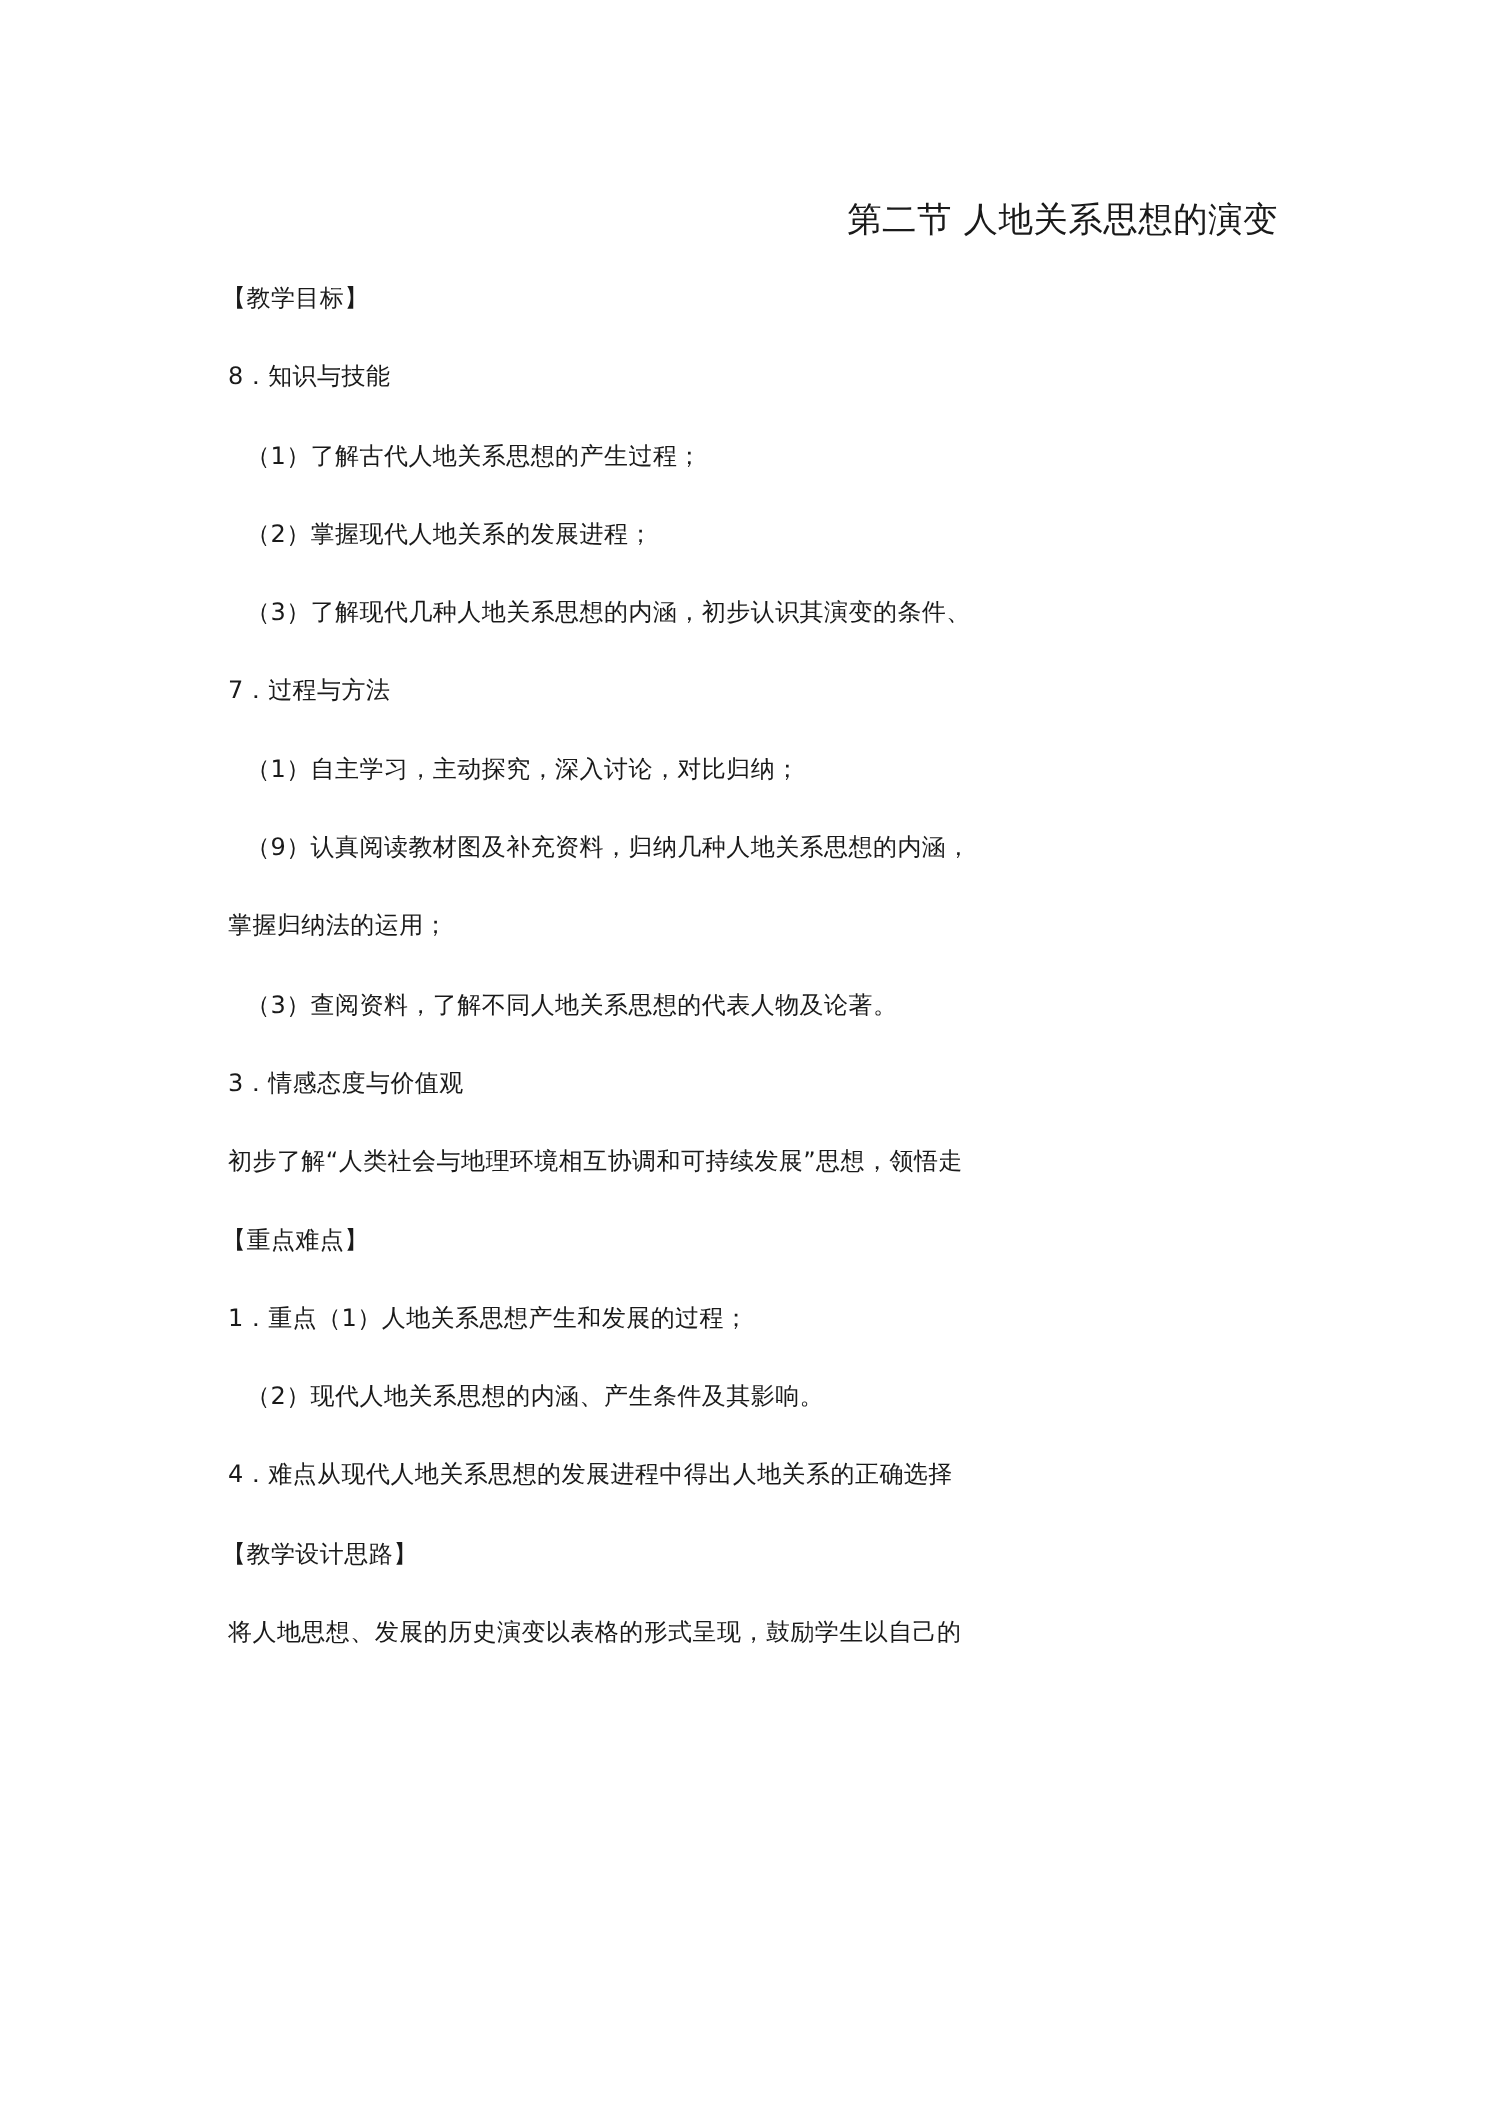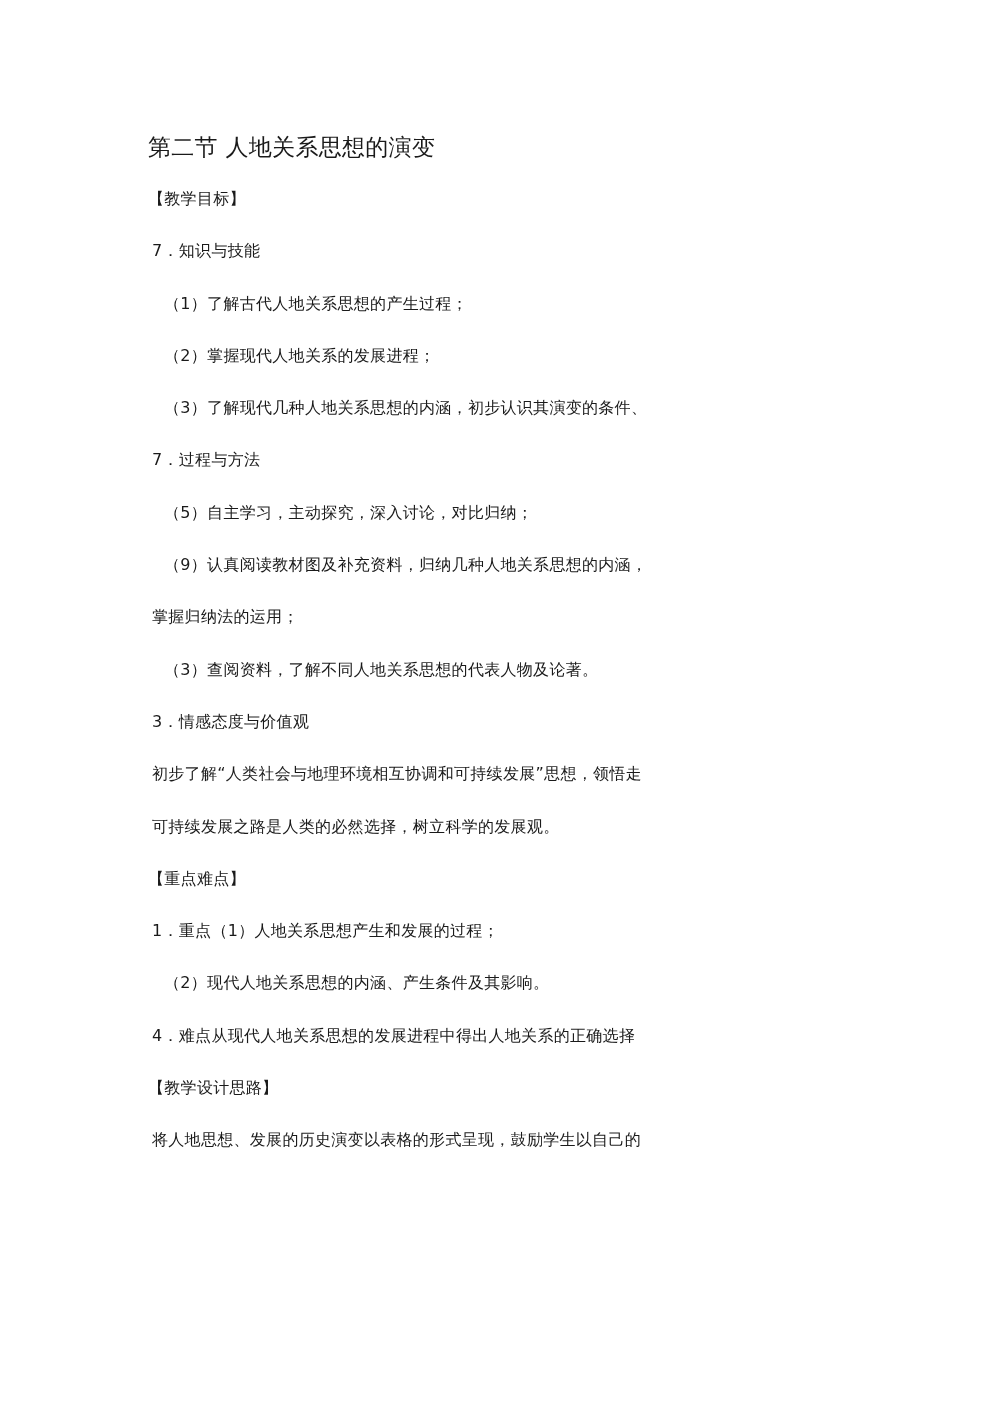--- a/index.html
+++ b/index.html
@@ -22,48 +22,47 @@
       width: 700px;
     }
     .line {
       height: 52.3px;
       line-height: 38px;
       font-size: 16px;
       white-space: nowrap;
       letter-spacing: 0.3px;
     }
     .title {
-      text-align: left;
+      text-align: right;
       font-size: 23px;
       margin-left: -4px;
       height: 52px;
     }
     .indent { padding-left: 12px; }
     .heading { margin-left: -4px; }
   </style>
 </head>
 <body>
 
 <div class="page">
   <div class="line title">第二节 人地关系思想的演变</div>
 
   <div>
     <div class="line heading">【教学目标】</div>
-    <div class="line">7．知识与技能</div>
+    <div class="line">8．知识与技能</div>
     <div class="line indent">（1）了解古代人地关系思想的产生过程；</div>
     <div class="line indent">（2）掌握现代人地关系的发展进程；</div>
     <div class="line indent">（3）了解现代几种人地关系思想的内涵，初步认识其演变的条件、</div>
     <div class="line">7．过程与方法</div>
-    <div class="line indent">（5）自主学习，主动探究，深入讨论，对比归纳；</div>
+    <div class="line indent">（1）自主学习，主动探究，深入讨论，对比归纳；</div>
     <div class="line indent">（9）认真阅读教材图及补充资料，归纳几种人地关系思想的内涵，</div>
     <div class="line">掌握归纳法的运用；</div>
     <div class="line indent">（3）查阅资料，了解不同人地关系思想的代表人物及论著。</div>
     <div class="line">3．情感态度与价值观</div>
     <div class="line">初步了解“人类社会与地理环境相互协调和可持续发展”思想，领悟走</div>
-    <div class="line">可持续发展之路是人类的必然选择，树立科学的发展观。</div>
   </div>
 
   <div>
     <div class="line heading">【重点难点】</div>
     <div class="line">1．重点（1）人地关系思想产生和发展的过程；</div>
     <div class="line indent">（2）现代人地关系思想的内涵、产生条件及其影响。</div>
     <div class="line">4．难点从现代人地关系思想的发展进程中得出人地关系的正确选择</div>
   </div>
 
   <div>

